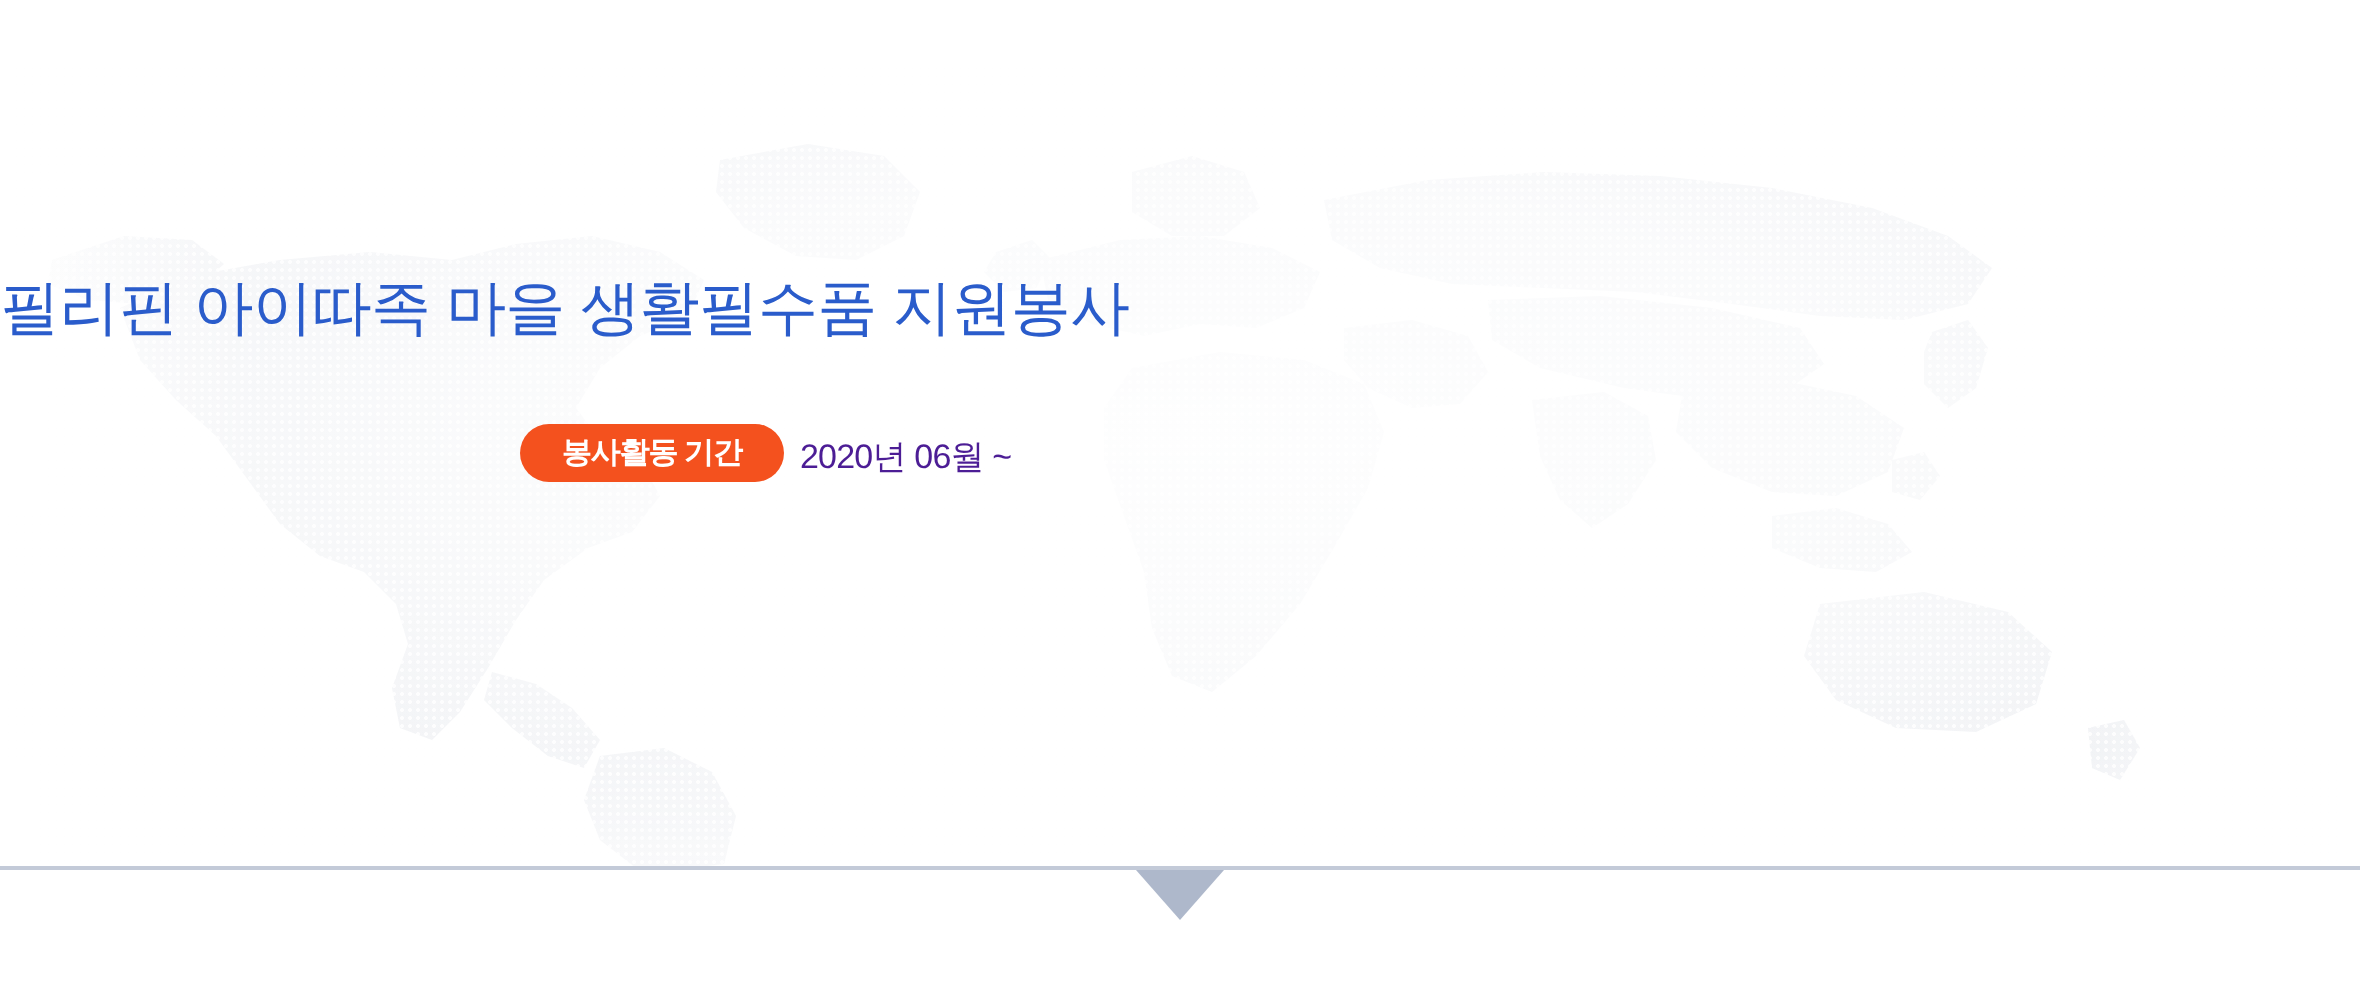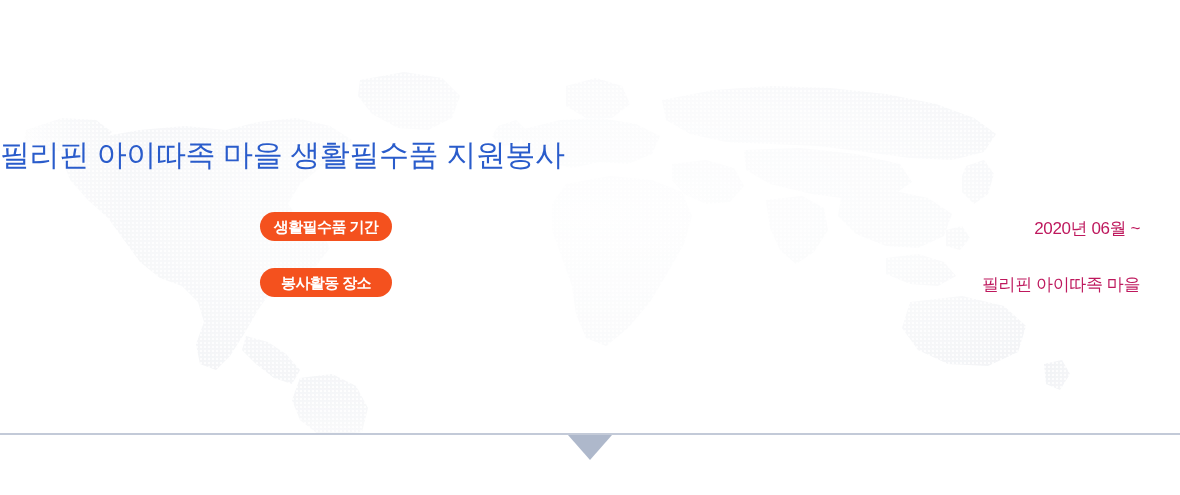--- a/index.html
+++ b/index.html
@@ -114,28 +114,27 @@
     font-weight: bold;
     letter-spacing: -0.6px;
     display: flex;
     align-items: center;
     justify-content: center;
     line-height: 1;
   }
 
   .info-value {
     flex: 1 1 auto;
-    margin-left: 20px;
+    margin-left: 8px;
     padding-top: 3px;
     font-size: 17px;
     line-height: 1.62;
-    color: #be185d;
+    color: #4c1d95;
     letter-spacing: -0.4px;
     white-space: pre-line;
-    text-align: right;
   }
 
   
   #divider {
     position: absolute;
     left: 0;
     top: 433px;
     width: 1180px;
     height: 2px;
     background: #c3cad8;
@@ -206,28 +205,24 @@
   </div>
 
   <div id="content">
 
 
     <div id="subtitle">필리핀 아이따족 마을 생활필수품 지원봉사</div>
 
     <div id="info-table">
 
       <div class="info-row">
-        <div class="badge">생활필수품 기간</div>
+        <div class="badge">봉사활동 기간</div>
         <div class="info-value">2020년 06월 ~</div>
       </div>
 
-      <div class="info-row">
-        <div class="badge">봉사활동 장소</div>
-        <div class="info-value">필리핀 아이따족 마을</div>
-      </div>
 
 
     </div>
   </div>
 
   <div id="divider"></div>
   <div id="down-arrow"></div>
 
 </div>
 

